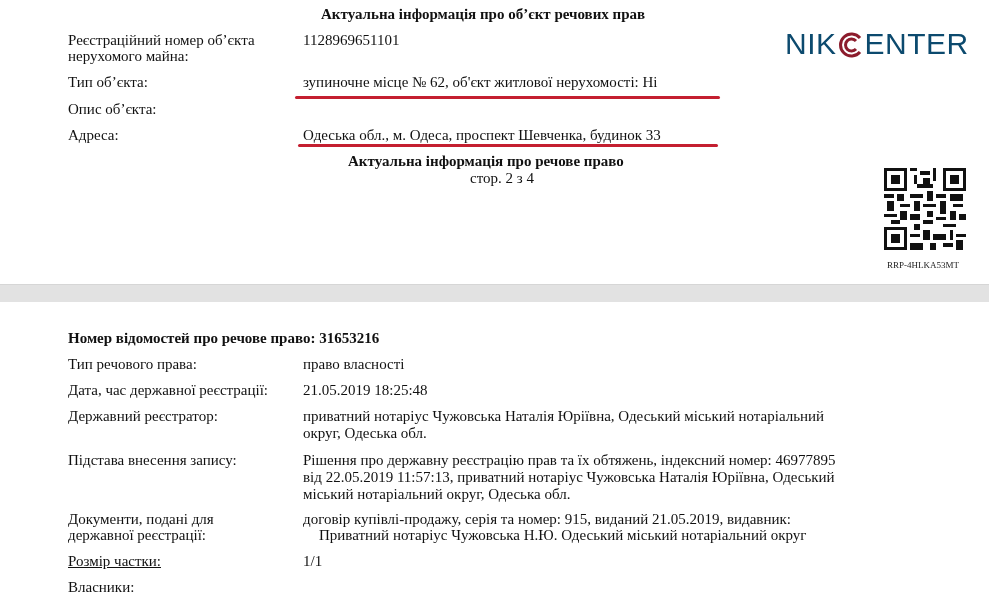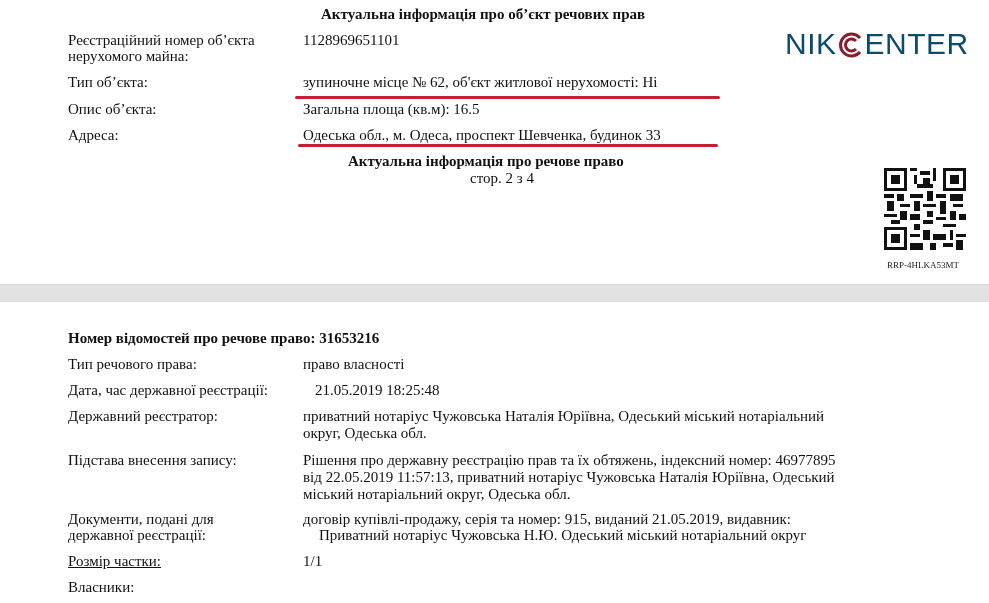--- a/index.html
+++ b/index.html
@@ -26,21 +26,20 @@
 
   <div class="abs lbl" style="left:68px;top:33px;">Реєстраційний номер об’єкта</div>
   <div class="abs lbl" style="left:68px;top:49px;">нерухомого майна:</div>
   <div class="abs val" style="left:303px;top:33px;">1128969651101</div>
 
   <div class="abs lbl" style="left:68px;top:75px;">Тип об’єкта:</div>
   <div class="abs val" style="left:303px;top:75px;">зупиночне місце № 62, об'єкт житлової нерухомості: Ні</div>
   <div class="ul" style="left:295px;top:96px;width:425px;"></div>
 
   <div class="abs lbl" style="left:68px;top:102px;">Опис об’єкта:</div>
-  <div class="abs val" style="left:303px;top:102px;">Загальна площа (кв.м): 16.5</div>
 
   <div class="abs lbl" style="left:68px;top:128px;">Адреса:</div>
   <div class="abs val" style="left:303px;top:128px;">Одеська обл., м. Одеса, проспект Шевченка, будинок 33</div>
   <div class="ul" style="left:298px;top:144px;width:420px;"></div>
 
   <div class="abs title" style="left:348px;top:153px;">Актуальна інформація про речове право</div>
   <div class="abs val" style="left:470px;top:171px;">стор. 2 з 4</div>
 
   <div class="logo">
     <span>NIK</span>
@@ -107,21 +106,21 @@
 
 <div class="gap"></div>
 
 <div class="page page2">
   <div class="abs title" style="left:68px;top:28px;">Номер відомостей про речове право: 31653216</div>
 
   <div class="abs lbl" style="left:68px;top:55px;">Тип речового права:</div>
   <div class="abs val" style="left:303px;top:55px;">право власності</div>
 
   <div class="abs lbl" style="left:68px;top:81px;">Дата, час державної реєстрації:</div>
-  <div class="abs val" style="left:303px;top:81px;margin-left:12px;">21.05.2019 18:25:48</div>
+  <div class="abs val" style="left:303px;top:81px;">21.05.2019 18:25:48</div>
 
   <div class="abs lbl" style="left:68px;top:107px;">Державний реєстратор:</div>
   <div class="abs val" style="left:303px;top:107px;">приватний нотаріус Чужовська Наталія Юріївна, Одеський міський нотаріальний</div>
   <div class="abs val" style="left:303px;top:124px;">округ, Одеська обл.</div>
 
   <div class="abs lbl" style="left:68px;top:151px;">Підстава внесення запису:</div>
   <div class="abs val" style="left:303px;top:151px;">Рішення про державну реєстрацію прав та їх обтяжень, індексний номер: 46977895</div>
   <div class="abs val" style="left:303px;top:168px;">від 22.05.2019 11:57:13, приватний нотаріус Чужовська Наталія Юріївна, Одеський</div>
   <div class="abs val" style="left:303px;top:185px;">міський нотаріальний округ, Одеська обл.</div>
 

